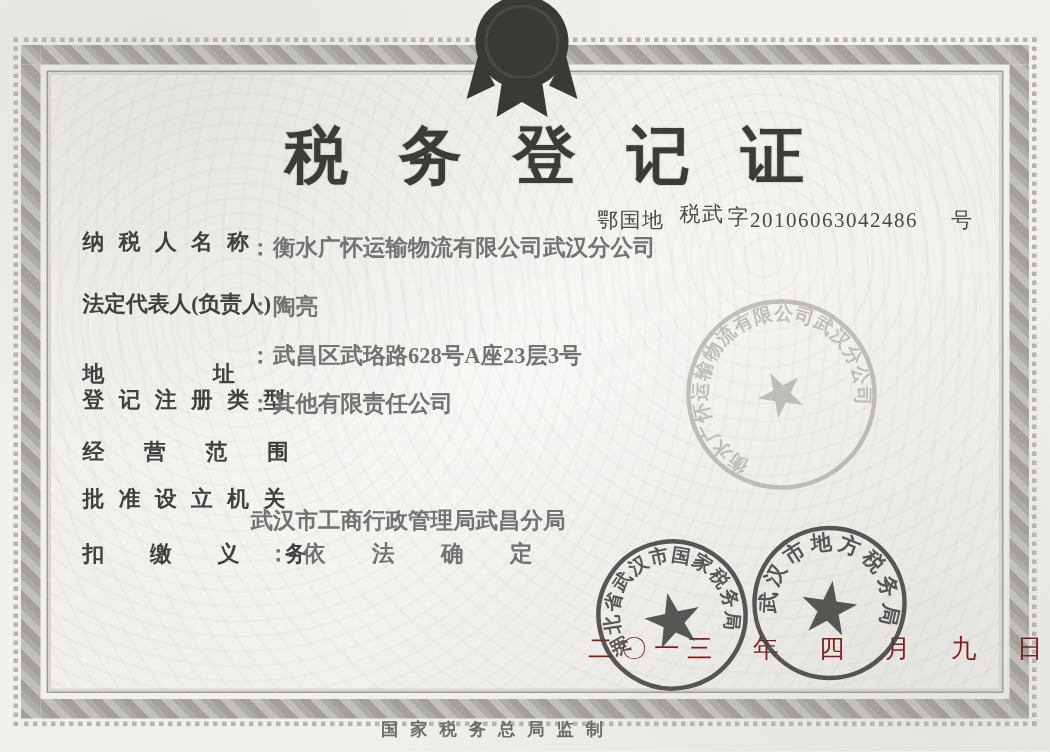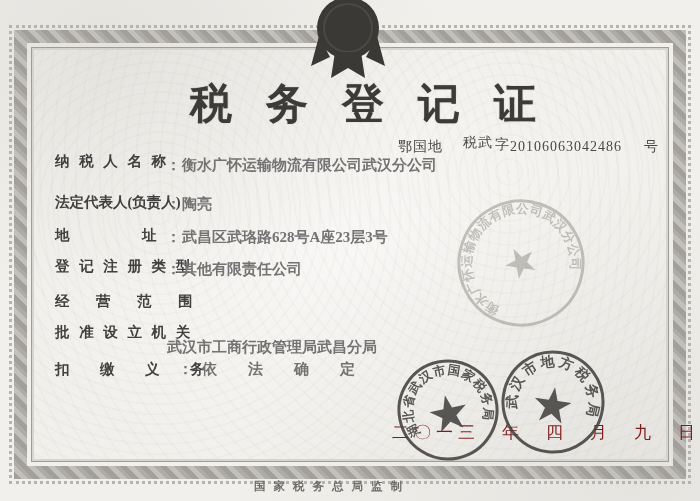--- a/index.html
+++ b/index.html
@@ -43,21 +43,21 @@
     font-size:42px;font-weight:700;color:#3c3b38;
     letter-spacing:34px;text-indent:34px;
     text-shadow:0 0 1px rgba(60,59,56,.55);
     margin-left:13px;
   }
   
   .serial{
     position:absolute;left:398px;top:138px;width:300px;
     font-size:14px;color:#4a4946;letter-spacing:1px;white-space:nowrap;
   }
-  .serial .mid{position:relative;top:-4px;margin:0 2px 0 20px;}
+  .serial .mid{position:relative;top:-4px;margin:0 2px 0 10px;}
   .serial .word{position:relative;top:-2px;}
   .serial .suffix{margin-left:22px;}
   
   .lbl{
     position:absolute;left:55px;font-size:14.5px;font-weight:600;
     color:#404040;letter-spacing:3px;white-space:nowrap;
   }
   .val{
     position:absolute;left:166px;font-size:15px;font-weight:600;
     color:#737373;white-space:nowrap;text-align:center;
@@ -108,21 +108,21 @@
 <div class="serial">
   <span>鄂国地</span><span class="mid">税武</span><span class="word">字</span><span>20106063042486</span><span class="suffix">号</span>
 </div>
 
 <div class="lbl" style="top:152px">纳 税 人 名 称</div>
 <div class="val" style="top:156px"><span class="sep">：</span><span>衡水广怀运输物流有限公司武汉分公司</span></div>
 
 <div class="lbl" style="top:193px;letter-spacing:0px">法定代表人(负责人)</div>
 <div class="val" style="top:195px"><span class="sep">：</span><span>陶亮</span></div>
 
-<div class="lbl" style="top:226px;letter-spacing:0px">地　　　　　址</div>
+<div class="lbl" style="top:240px;letter-spacing:0px">地　　　　　址</div>
 <div class="val" style="top:228px"><span class="sep">：</span><span>武昌区武珞路628号A座23层3号</span></div>
 
 <div class="lbl" style="top:257px">登 记 注 册 类 型</div>
 <div class="val" style="top:260px"><span class="sep">：</span><span>其他有限责任公司</span></div>
 
 <div class="lbl" style="top:292px;letter-spacing:6px">经　营　范　围</div>
 <div class="scope-lines">
 </div>
 
 <div class="lbl" style="top:323px">批 准 设 立 机 关</div>

